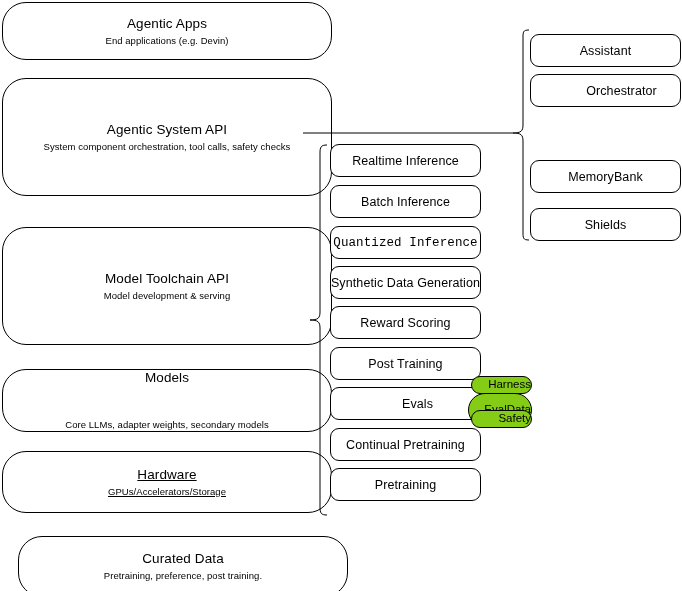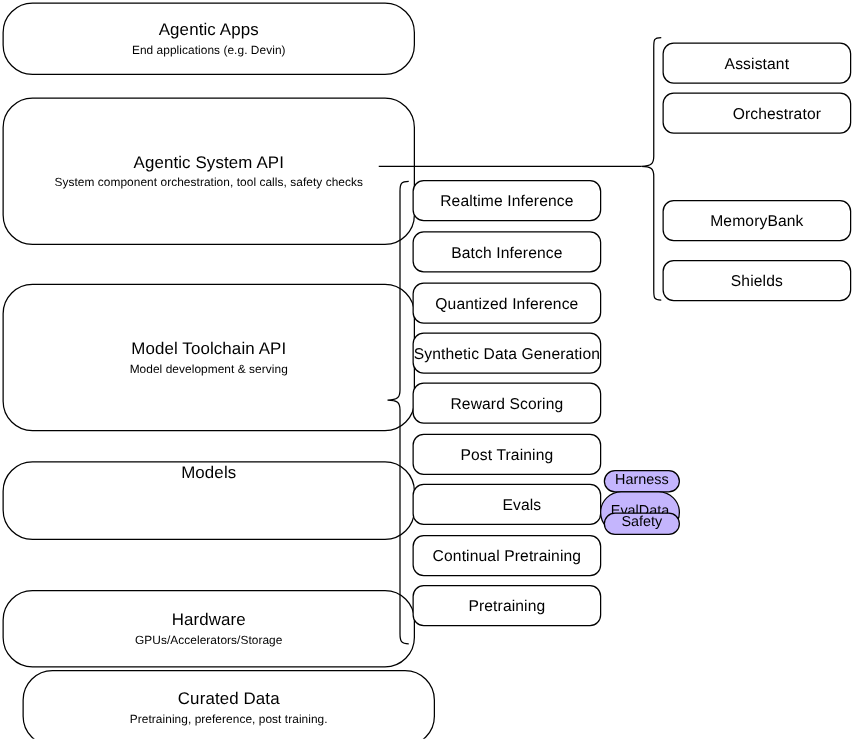--- a/index.html
+++ b/index.html
@@ -53,31 +53,30 @@
   }
   .item .title{font-size:12.5px;}
 
   .mid-item{left:330px;width:151px;}
   .right-item{left:530px;width:151px;}
 
   
   .pill{
     position:absolute;
     box-sizing:border-box;
-    background:#c4b5fd;
+    background:#84cc16;
     border:1px solid #000000;
     border-radius:999px;
     display:flex;
     align-items:center;
-    justify-content:center;
+    justify-content:flex-end;
     font-size:11.5px;
     line-height:11.5px;
     white-space:nowrap;
     z-index:40;
-    margin-left:12px;
   }
 
   
   .connector{position:absolute;overflow:visible;}
   .connector svg{display:block;overflow:visible;}
   .brace-path{fill:none;stroke:#000000;stroke-width:1;}
   .link-line{stroke:#000000;stroke-width:1;fill:none;}
 </style>
 </head>
 <body>
@@ -94,23 +93,24 @@
     <div class="sub">System component orchestration, tool calls, safety checks</div>
   </div>
 
   <div class="node layer" style="top:227px;height:118px;">
     <div class="title">Model Toolchain API</div>
     <div class="sub">Model development &amp; serving</div>
   </div>
 
   <div class="node layer" style="top:369px;height:63px;justify-content:space-between;">
     <div class="title">Models</div>
+    <div class="sub">Core LLMs, adapter weights, secondary models</div>
   </div>
 
-  <div class="node layer" style="top:472px;height:62px;">
+  <div class="node layer" style="top:451px;height:62px;text-decoration:underline;">
     <div class="title">Hardware</div>
     <div class="sub">GPUs/Accelerators/Storage</div>
   </div>
 
   <div class="node layer" style="top:536px;height:61px;margin-left:16px;">
     <div class="title">Curated Data</div>
     <div class="sub">Pretraining, preference, post training.</div>
   </div>
 
   <div class="connector" style="left:0;top:0;width:682px;height:591px;">
@@ -137,21 +137,21 @@
         C 320 513, 321 515, 327 515"></path>
     </svg>
   </div>
 
   <div class="node item mid-item" style="top:144px;">
     <div class="title">Realtime Inference</div>
   </div>
   <div class="node item mid-item" style="top:185px;">
     <div class="title">Batch Inference</div>
   </div>
-  <div class="node item mid-item" style="top:226px;">
+  <div class="node item mid-item" style="top:226px;font-family:Liberation Mono, monospace;">
     <div class="title">Quantized Inference</div>
   </div>
   <div class="node item mid-item" style="top:266px;">
     <div class="title">Synthetic Data Generation</div>
   </div>
   <div class="node item mid-item" style="top:306px;">
     <div class="title">Reward Scoring</div>
   </div>
   <div class="node item mid-item" style="top:347px;">
     <div class="title">Post Training</div>

